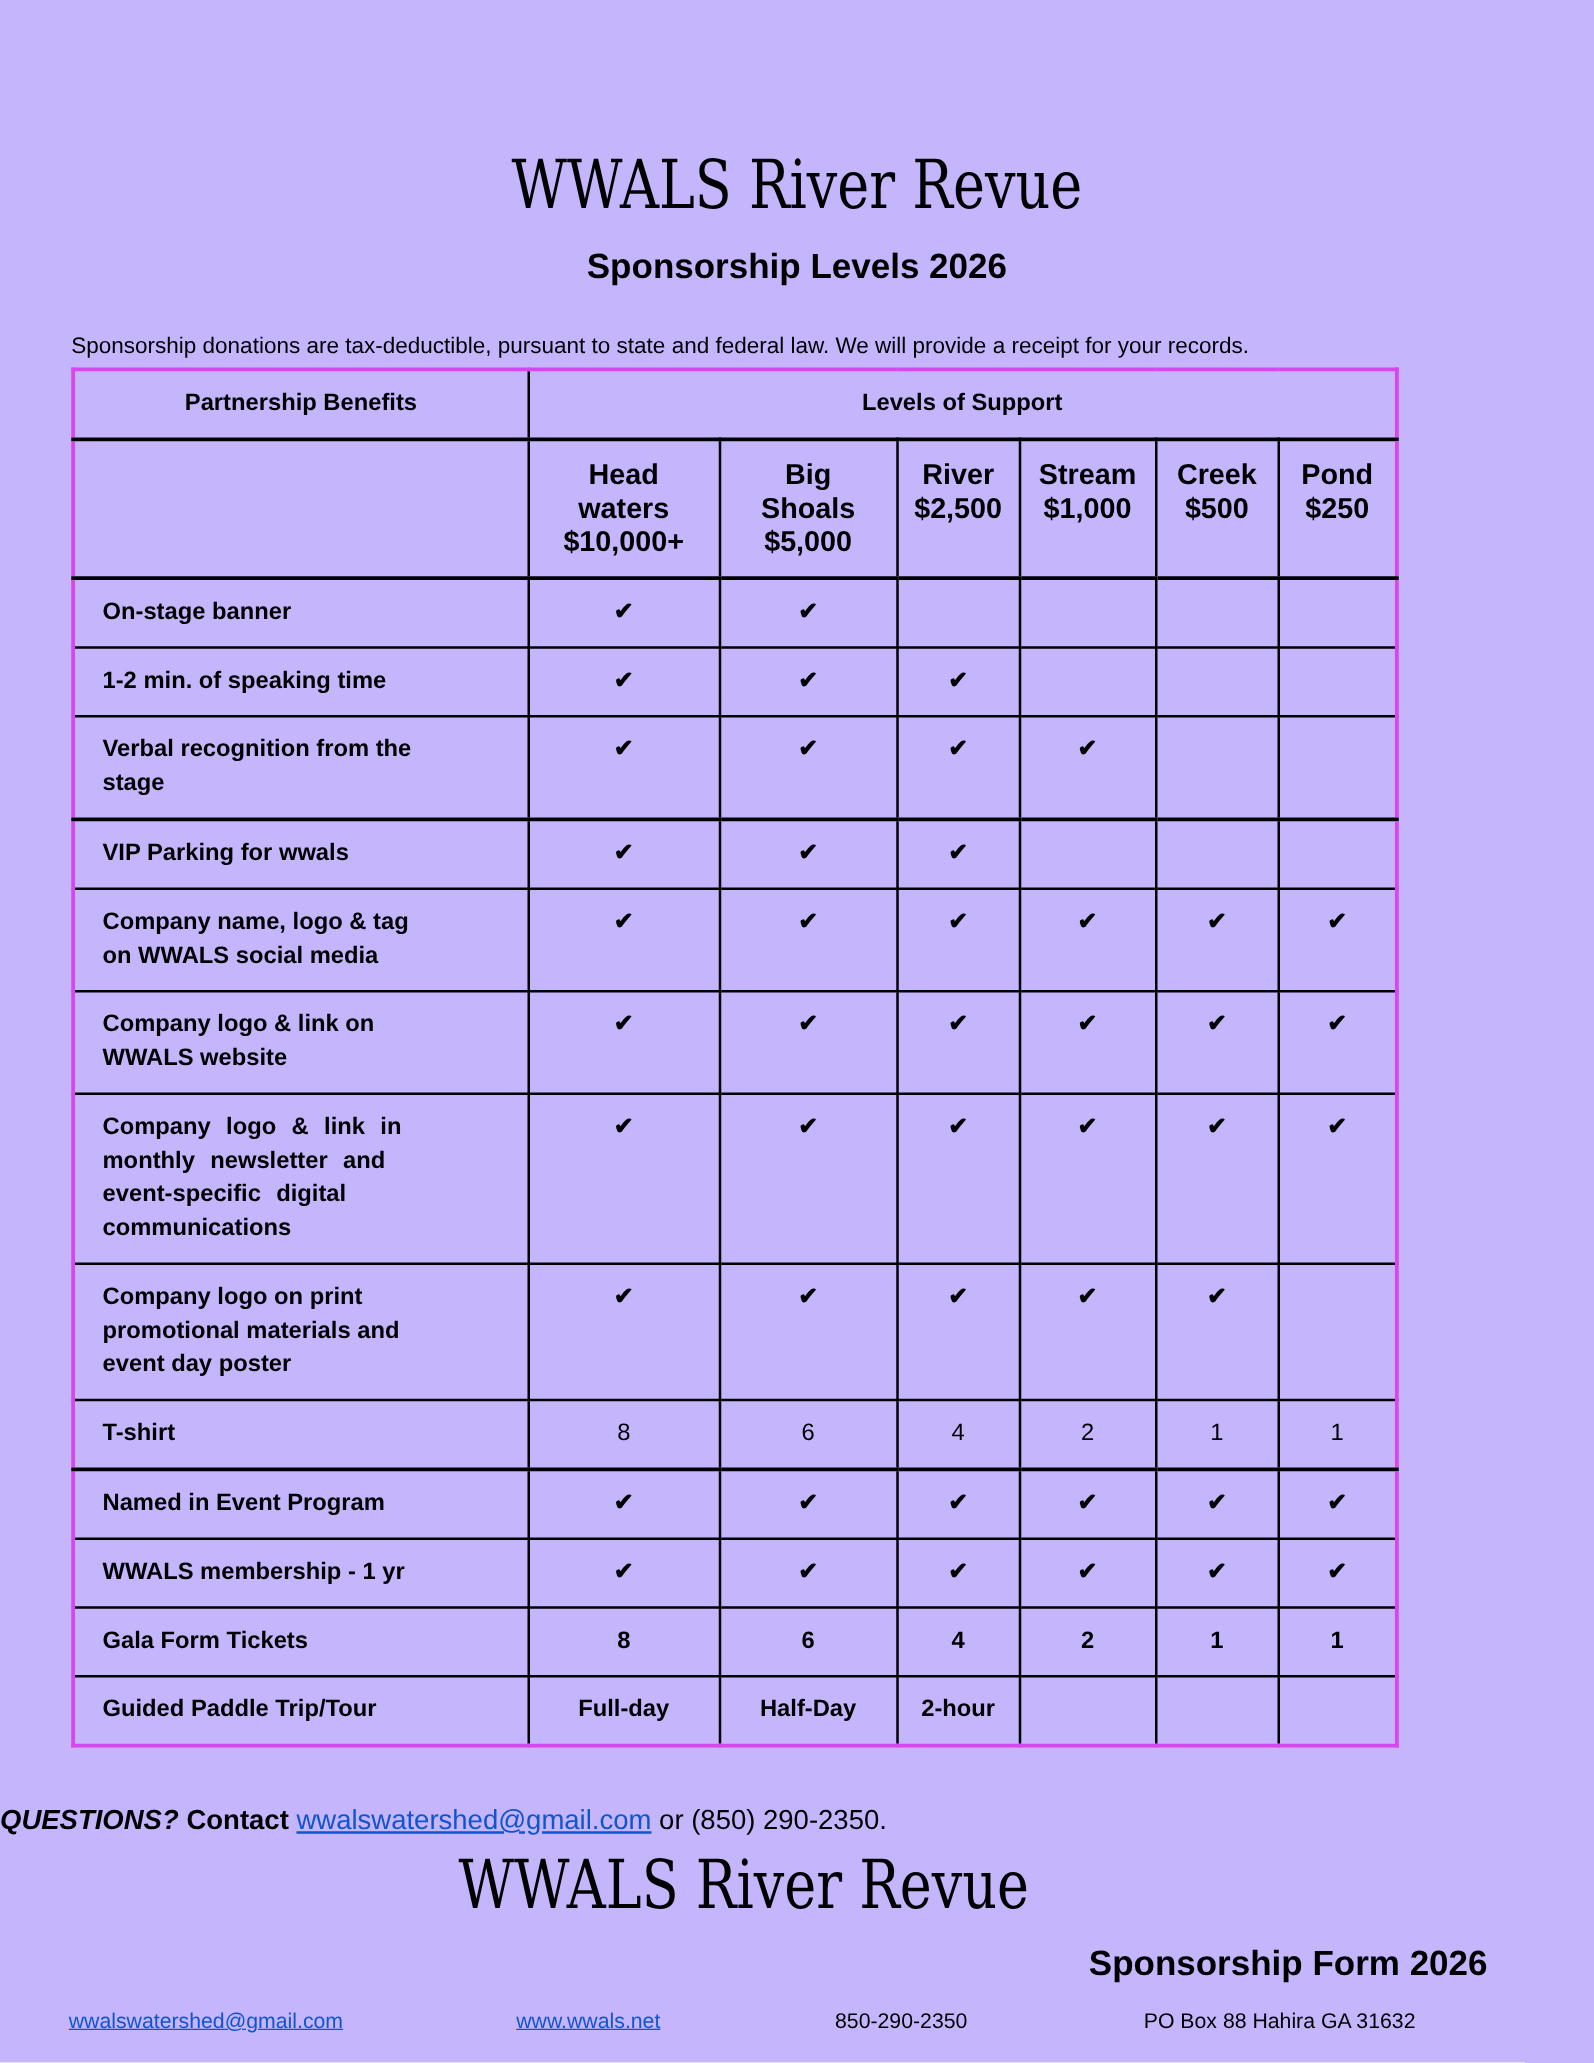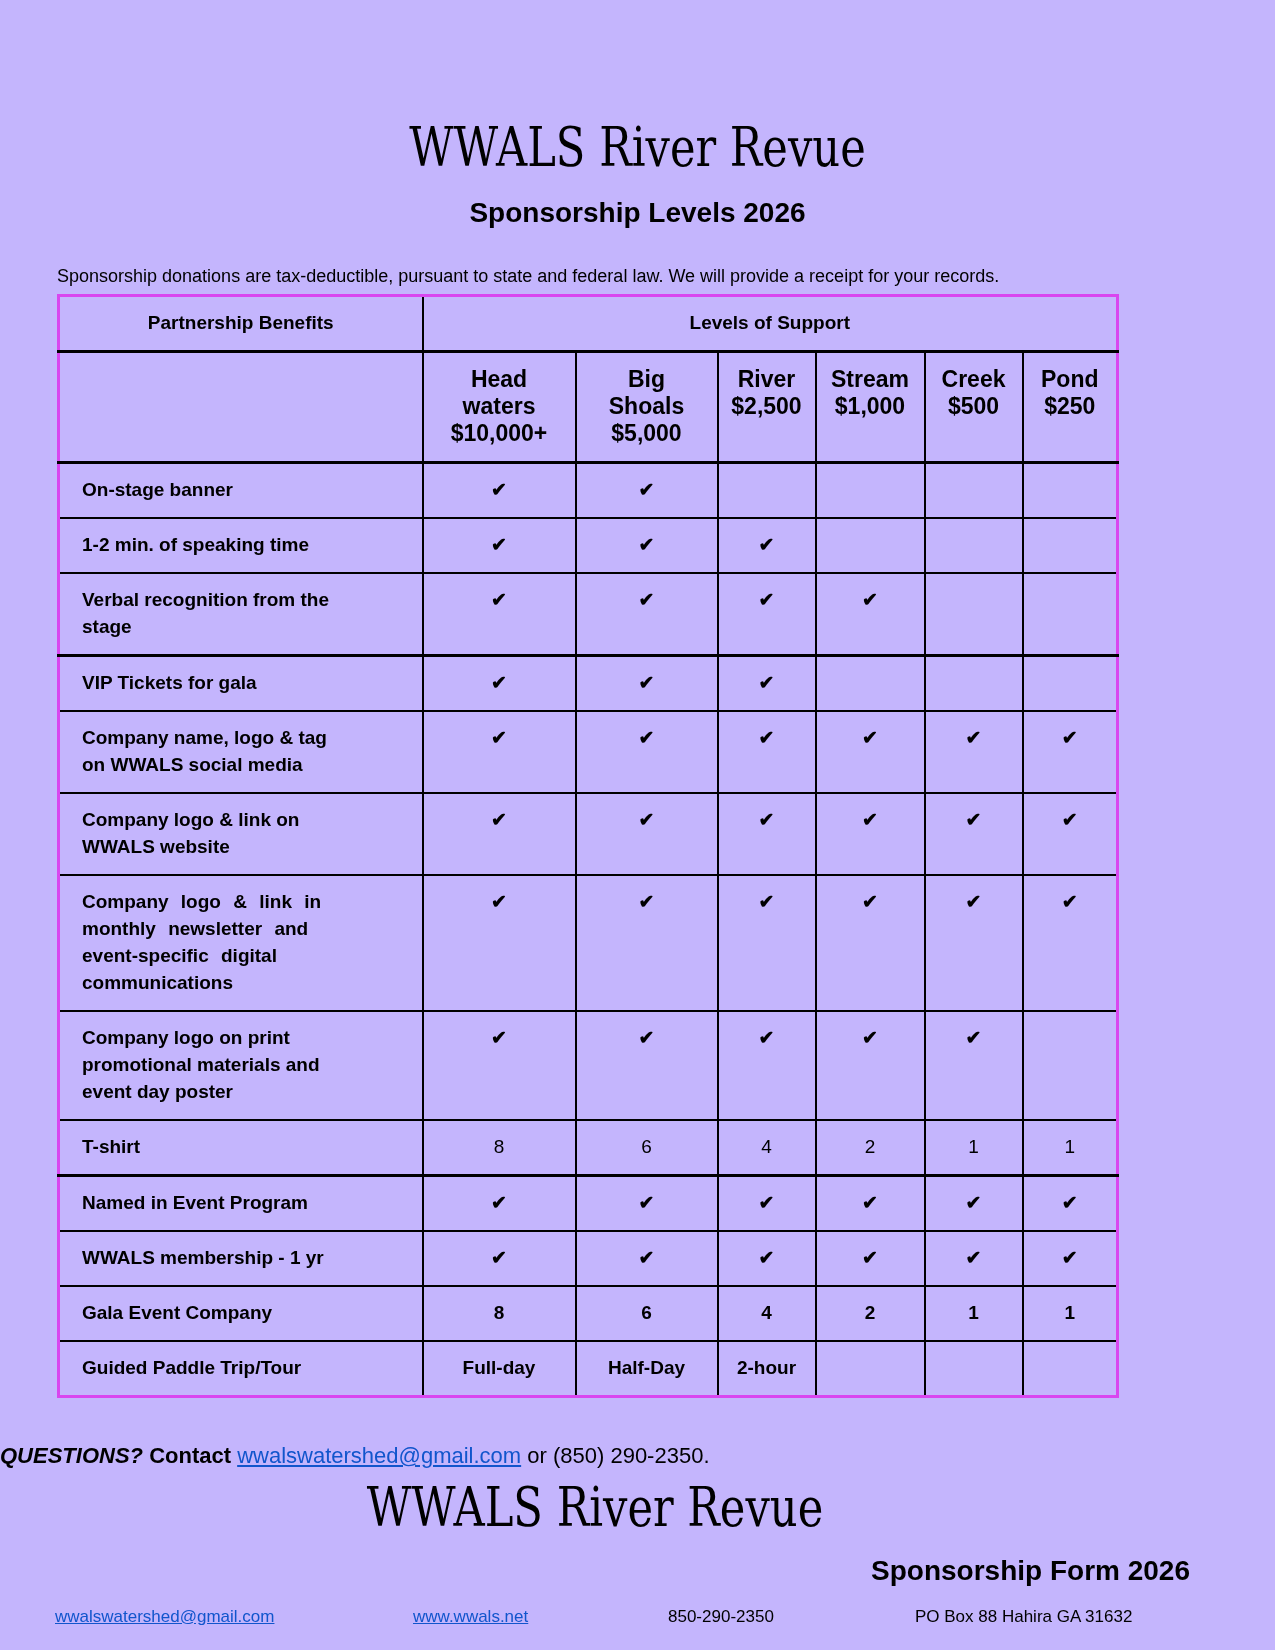--- a/index.html
+++ b/index.html
@@ -142,21 +142,21 @@
           <td class="benefit">Verbal recognition from the
 stage</td>
           <td class="val">✔</td>
           <td class="val">✔</td>
           <td class="val">✔</td>
           <td class="val">✔</td>
           <td class="val"></td>
           <td class="val"></td>
         </tr>
         <tr>
-          <td class="benefit">VIP Tickets for gala</td>
+          <td class="benefit">VIP Parking for wwals</td>
           <td class="val">✔</td>
           <td class="val">✔</td>
           <td class="val">✔</td>
           <td class="val"></td>
           <td class="val"></td>
           <td class="val"></td>
         </tr>
         <tr>
           <td class="benefit">Company name, logo &amp; tag
 on WWALS social media</td>
@@ -221,21 +221,21 @@
         <tr>
           <td class="benefit">WWALS membership - 1 yr</td>
           <td class="val">✔</td>
           <td class="val">✔</td>
           <td class="val">✔</td>
           <td class="val">✔</td>
           <td class="val">✔</td>
           <td class="val">✔</td>
         </tr>
         <tr>
-          <td class="benefit">Gala Event Company</td>
+          <td class="benefit">Gala Form Tickets</td>
           <td class="val">8</td>
           <td class="val">6</td>
           <td class="val">4</td>
           <td class="val">2</td>
           <td class="val">1</td>
           <td class="val">1</td>
         </tr>
         <tr>
           <td class="benefit">Guided Paddle Trip/Tour</td>
           <td class="val">Full-day</td>

